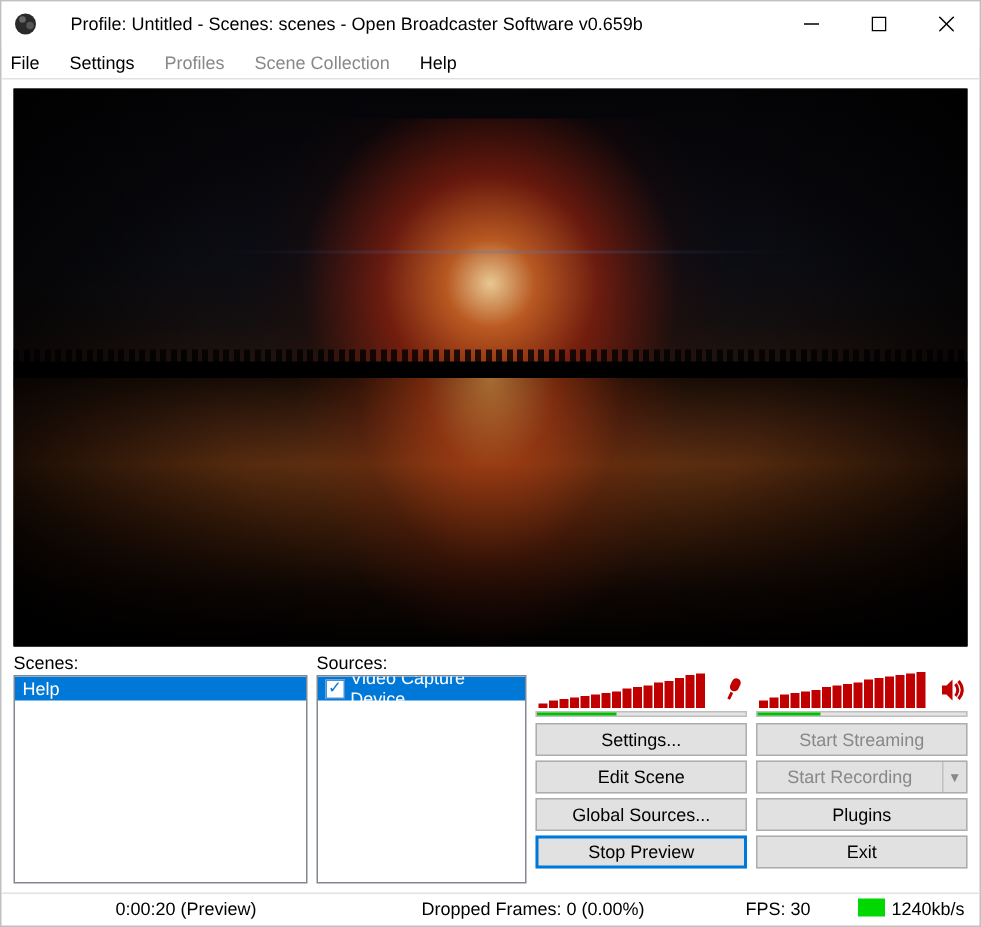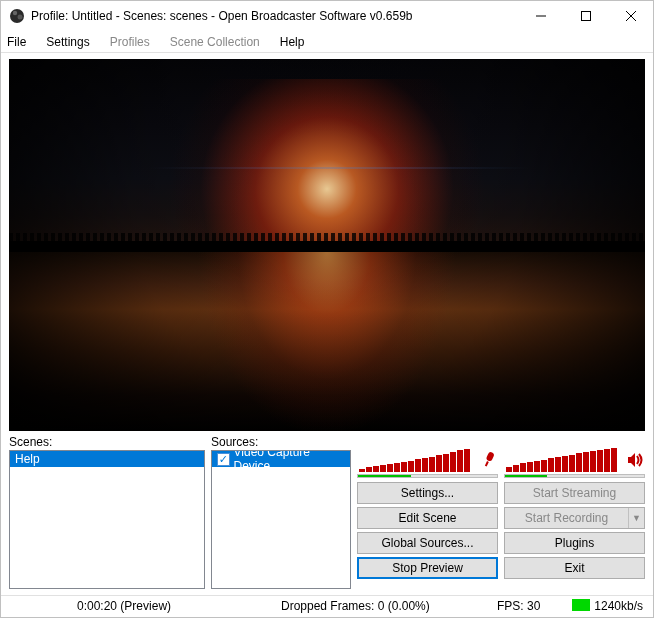--- a/index.html
+++ b/index.html
@@ -26,20 +26,21 @@
     height: 16px;
     margin-right: 6px;
     display: flex;
     align-items: center;
     justify-content: center;
   }
   .titlebar .title {
     flex: 1;
     font-size: 12px;
     color: #000;
+    margin-left: 16px;
   }
   .win-controls {
     display: flex;
     height: 100%;
   }
   .win-btn {
     width: 45px;
     height: 100%;
     display: flex;
     align-items: center;

